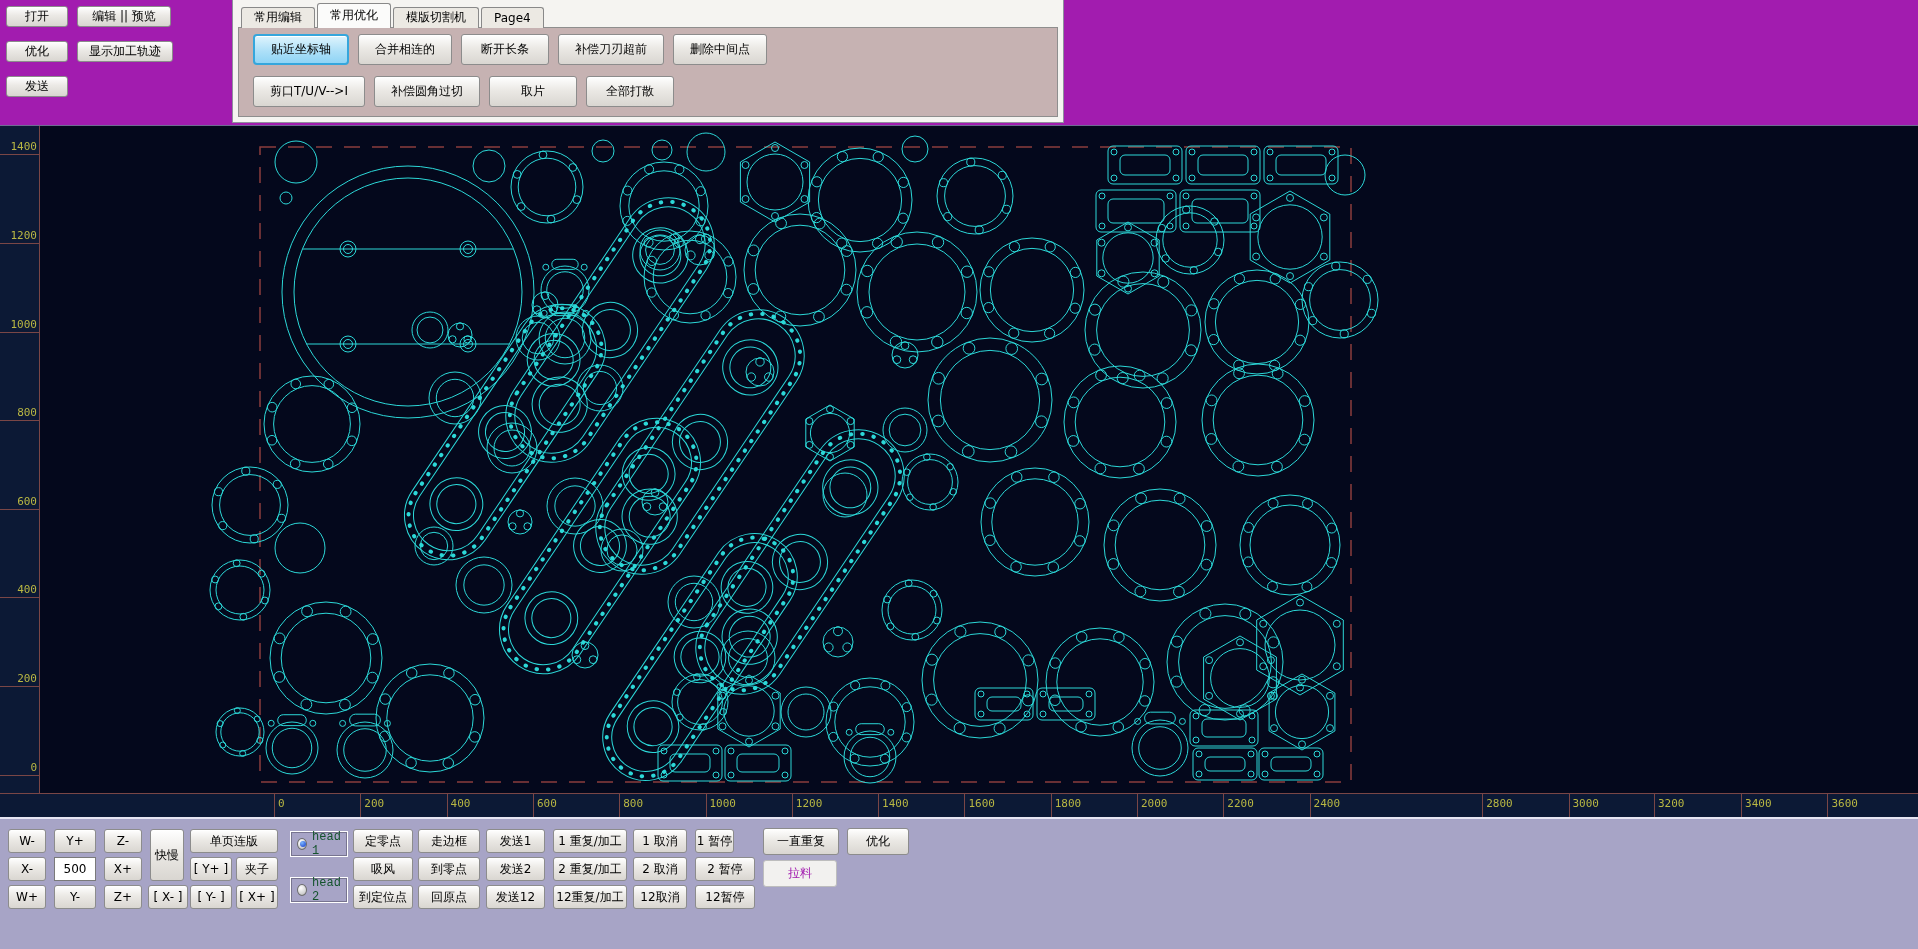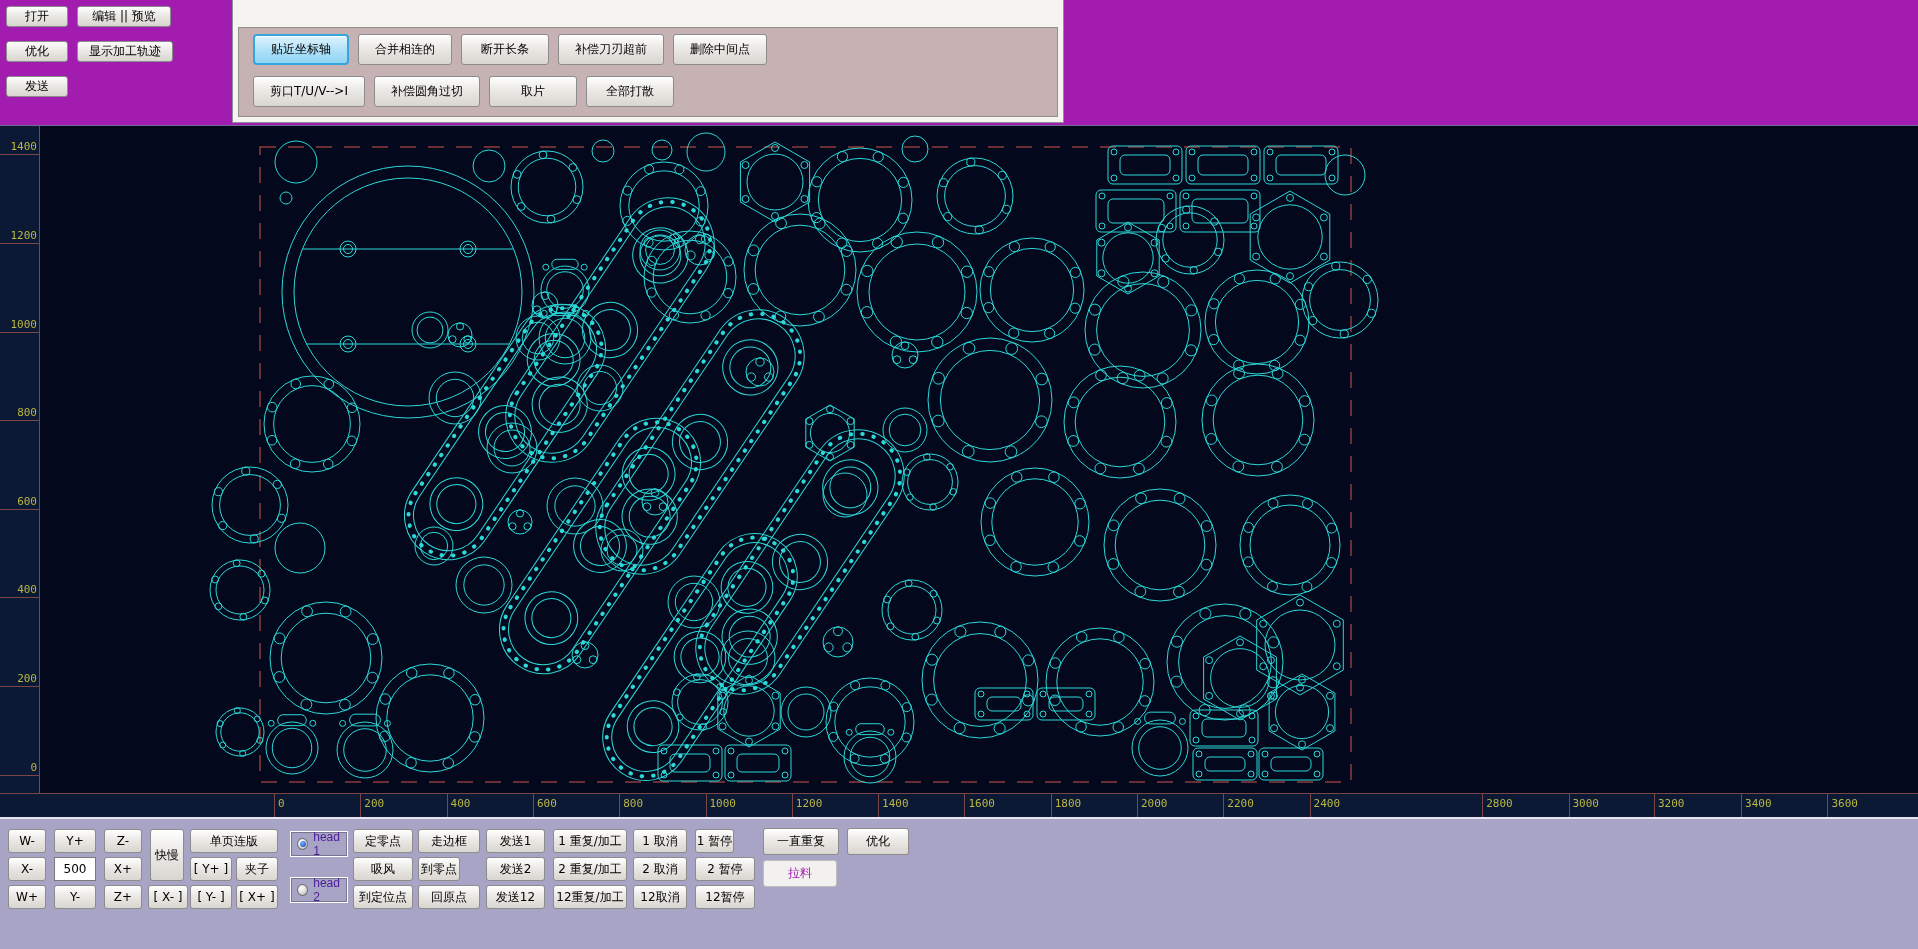--- a/index.html
+++ b/index.html
@@ -77,40 +77,46 @@
   .head-box {
     position:absolute; display:flex; align-items:center; gap:5px; padding-left:6px;
     background:#a7a4c6; border:1px solid #fff;
     box-shadow:inset 0 0 0 1px #77748f; cursor:pointer;
   }
   .radio { width:12px; height:12px; border-radius:50%;
     background:radial-gradient(circle at 35% 30%, #ffffff, #cfcfcf 70%, #9a9a9a);
     border:1px solid #6d6d6d; position:relative; }
   .radio.on::after { content:""; position:absolute; left:2px; top:2px; width:6px; height:6px;
     border-radius:50%; background:radial-gradient(circle at 35% 30%, #7ab6ff, #1437c8); }
-  .head-box span { font-family:Liberation Sans, sans-serif; font-size:12px; color:#4c1d95; }
+  .head-box span { font-family:Liberation Mono, monospace; font-size:12px; color:#14532d; }
 
   #feed-input {
     position:absolute; background:#fff; border:1px solid #7a7a7a;
     text-align:center; font-size:12px; font-family:"DejaVu Sans",sans-serif;
   }
 </style>
 </head>
 <body>
 
 <div id="screen">
   <div id="topbar">
     <div id="tl-buttons">
         <div class="btn" style="left: 6px; top: 6px; width: 62px; height: 21px;">打开</div>
         <div class="btn" style="left: 77px; top: 6px; width: 94px; height: 21px;">编辑 || 预览</div>
         <div class="btn" style="left: 6px; top: 41px; width: 62px; height: 21px;">优化</div>
         <div class="btn" style="left: 77px; top: 41px; width: 96px; height: 21px;">显示加工轨迹</div>
         <div class="btn" style="left: 6px; top: 76px; width: 62px; height: 21px;">发送</div>
       </div>
     <div id="toolbar-panel">
+      <div id="tab-strip">
+          <div class="tab">常用编辑</div>
+          <div class="tab selected">常用优化</div>
+          <div class="tab">模版切割机</div>
+          <div class="tab">Page4</div>
+        </div>
       <div id="tab-content">
           <div class="tool-row" style="top: 6px;">
             <div class="btn flow active">贴近坐标轴</div>
             <div class="btn flow">合并相连的</div>
             <div class="btn flow">断开长条</div>
             <div class="btn flow">补偿刀刃超前</div>
             <div class="btn flow">删除中间点</div>
           </div>
           <div class="tool-row" style="top: 48px;">
             <div class="btn flow">剪口T/U/V--&gt;I</div>
@@ -1018,21 +1024,21 @@
       <div class="btn" style="left: 236px; top: 38px; width: 42px; height: 24px;">夹子</div>
       <div class="btn" style="left: 190px; top: 66px; width: 42px; height: 24px;">[ Y- ]</div>
       <div class="btn" style="left: 236px; top: 66px; width: 42px; height: 24px;">[ X+ ]</div>
       <div class="btn" style="left: 353px; top: 10px; width: 60px; height: 24px;">定零点</div>
       <div class="btn" style="left: 418px; top: 10px; width: 62px; height: 24px;">走边框</div>
       <div class="btn" style="left: 486px; top: 10px; width: 59px; height: 24px;">发送1</div>
       <div class="btn" style="left: 553px; top: 10px; width: 74px; height: 24px;">1 重复/加工</div>
       <div class="btn" style="left: 633px; top: 10px; width: 54px; height: 24px;">1 取消</div>
       <div class="btn" style="left: 695px; top: 10px; width: 39px; height: 24px;">1 暂停</div>
       <div class="btn" style="left: 353px; top: 38px; width: 60px; height: 24px;">吸风</div>
-      <div class="btn" style="left: 418px; top: 38px; width: 42px; height: 24px;">到零点</div>
+      <div class="btn" style="left: 418px; top: 38px; width: 62px; height: 24px;">到零点</div>
       <div class="btn" style="left: 486px; top: 38px; width: 59px; height: 24px;">发送2</div>
       <div class="btn" style="left: 553px; top: 38px; width: 74px; height: 24px;">2 重复/加工</div>
       <div class="btn" style="left: 633px; top: 38px; width: 54px; height: 24px;">2 取消</div>
       <div class="btn" style="left: 695px; top: 38px; width: 60px; height: 24px;">2 暂停</div>
       <div class="btn" style="left: 353px; top: 66px; width: 60px; height: 24px;">到定位点</div>
       <div class="btn" style="left: 418px; top: 66px; width: 62px; height: 24px;">回原点</div>
       <div class="btn" style="left: 486px; top: 66px; width: 59px; height: 24px;">发送12</div>
       <div class="btn" style="left: 553px; top: 66px; width: 74px; height: 24px;">12重复/加工</div>
       <div class="btn" style="left: 633px; top: 66px; width: 54px; height: 24px;">12取消</div>
       <div class="btn" style="left: 695px; top: 66px; width: 60px; height: 24px;">12暂停</div>

